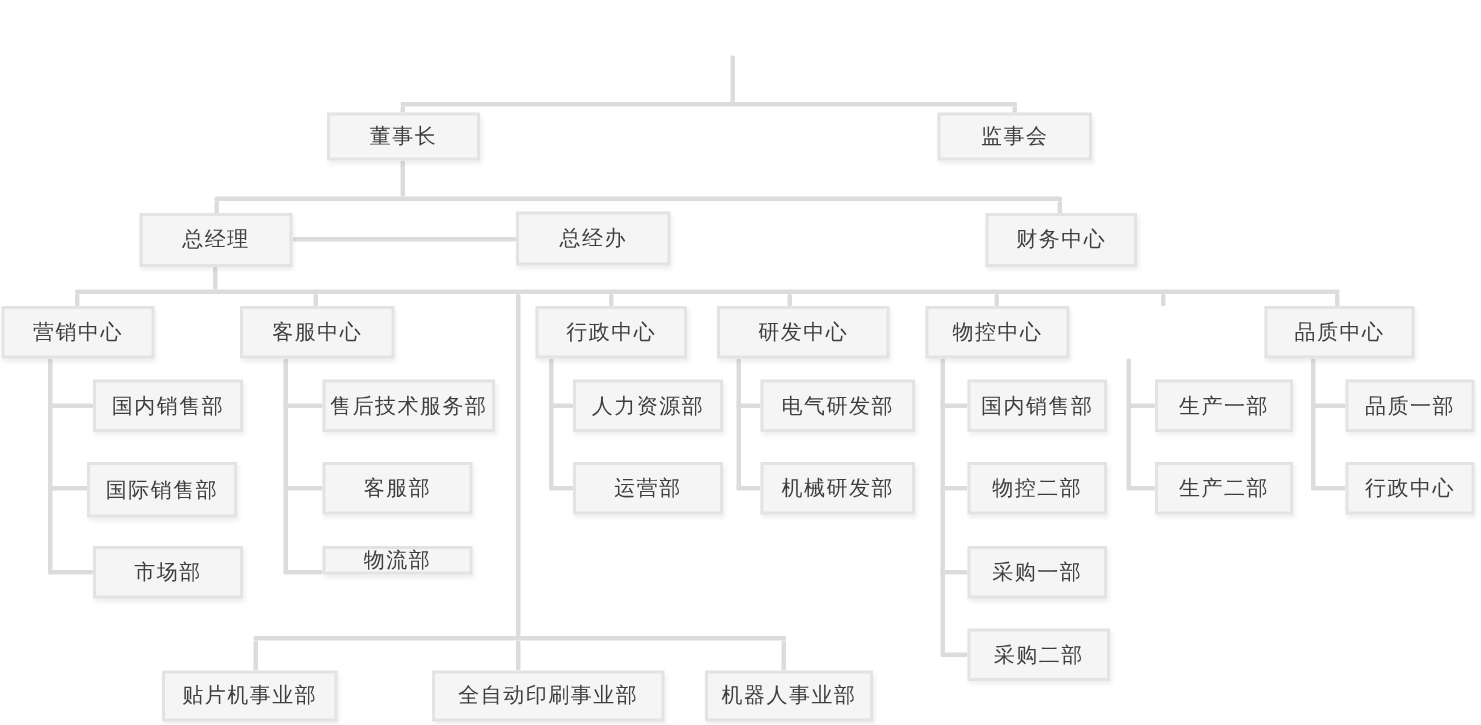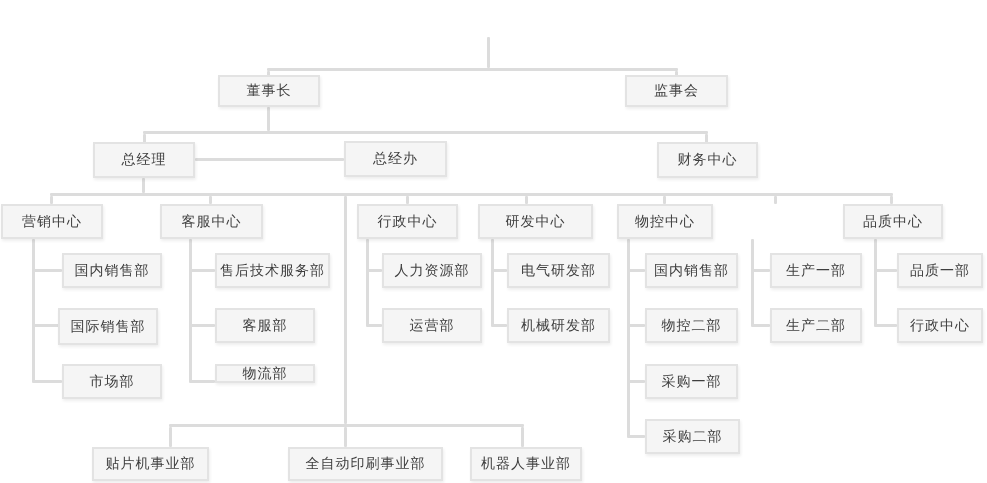--- a/index.html
+++ b/index.html
@@ -58,21 +58,21 @@
   <div class="node" style="left:645px;top:308px;width:93px;height:35px">物控二部</div>
   <div class="node" style="left:645px;top:364px;width:93px;height:35px">采购一部</div>
   <div class="node" style="left:645px;top:419px;width:95px;height:35px">采购二部</div>
 
   <div class="node" style="left:770px;top:253px;width:92px;height:35px">生产一部</div>
   <div class="node" style="left:770px;top:308px;width:92px;height:35px">生产二部</div>
 
   <div class="node" style="left:897px;top:253px;width:86px;height:35px">品质一部</div>
   <div class="node" style="left:897px;top:308px;width:86px;height:35px">行政中心</div>
 
-  <div class="node" style="left:92px;top:447px;width:117px;height:34px">贴片机事业部</div>
+  <div class="node" style="left:108px;top:447px;width:117px;height:34px">贴片机事业部</div>
   <div class="node" style="left:288px;top:447px;width:155px;height:34px">全自动印刷事业部</div>
   <div class="node" style="left:470px;top:447px;width:112px;height:34px">机器人事业部</div>
 
 <div class="line" style="left: 487px; top: 37px; width: 3px; height: 31px; background: rgb(220, 220, 220);"></div>
     <div class="line" style="left: 267px; top: 68px; width: 411px; height: 3px; background: rgb(220, 220, 220);"></div>
     <div class="line" style="left: 267px; top: 71px; width: 3px; height: 6px; background: rgb(220, 220, 220);"></div>
     <div class="line" style="left: 675px; top: 71px; width: 3px; height: 6px; background: rgb(220, 220, 220);"></div>
     <div class="line" style="left: 267px; top: 107px; width: 3px; height: 24px; background: rgb(220, 220, 220);"></div>
     <div class="line" style="left: 143px; top: 131px; width: 565px; height: 3px; background: rgb(220, 220, 220);"></div>
     <div class="line" style="left: 143px; top: 134px; width: 3px; height: 10px; background: rgb(220, 220, 220);"></div>

